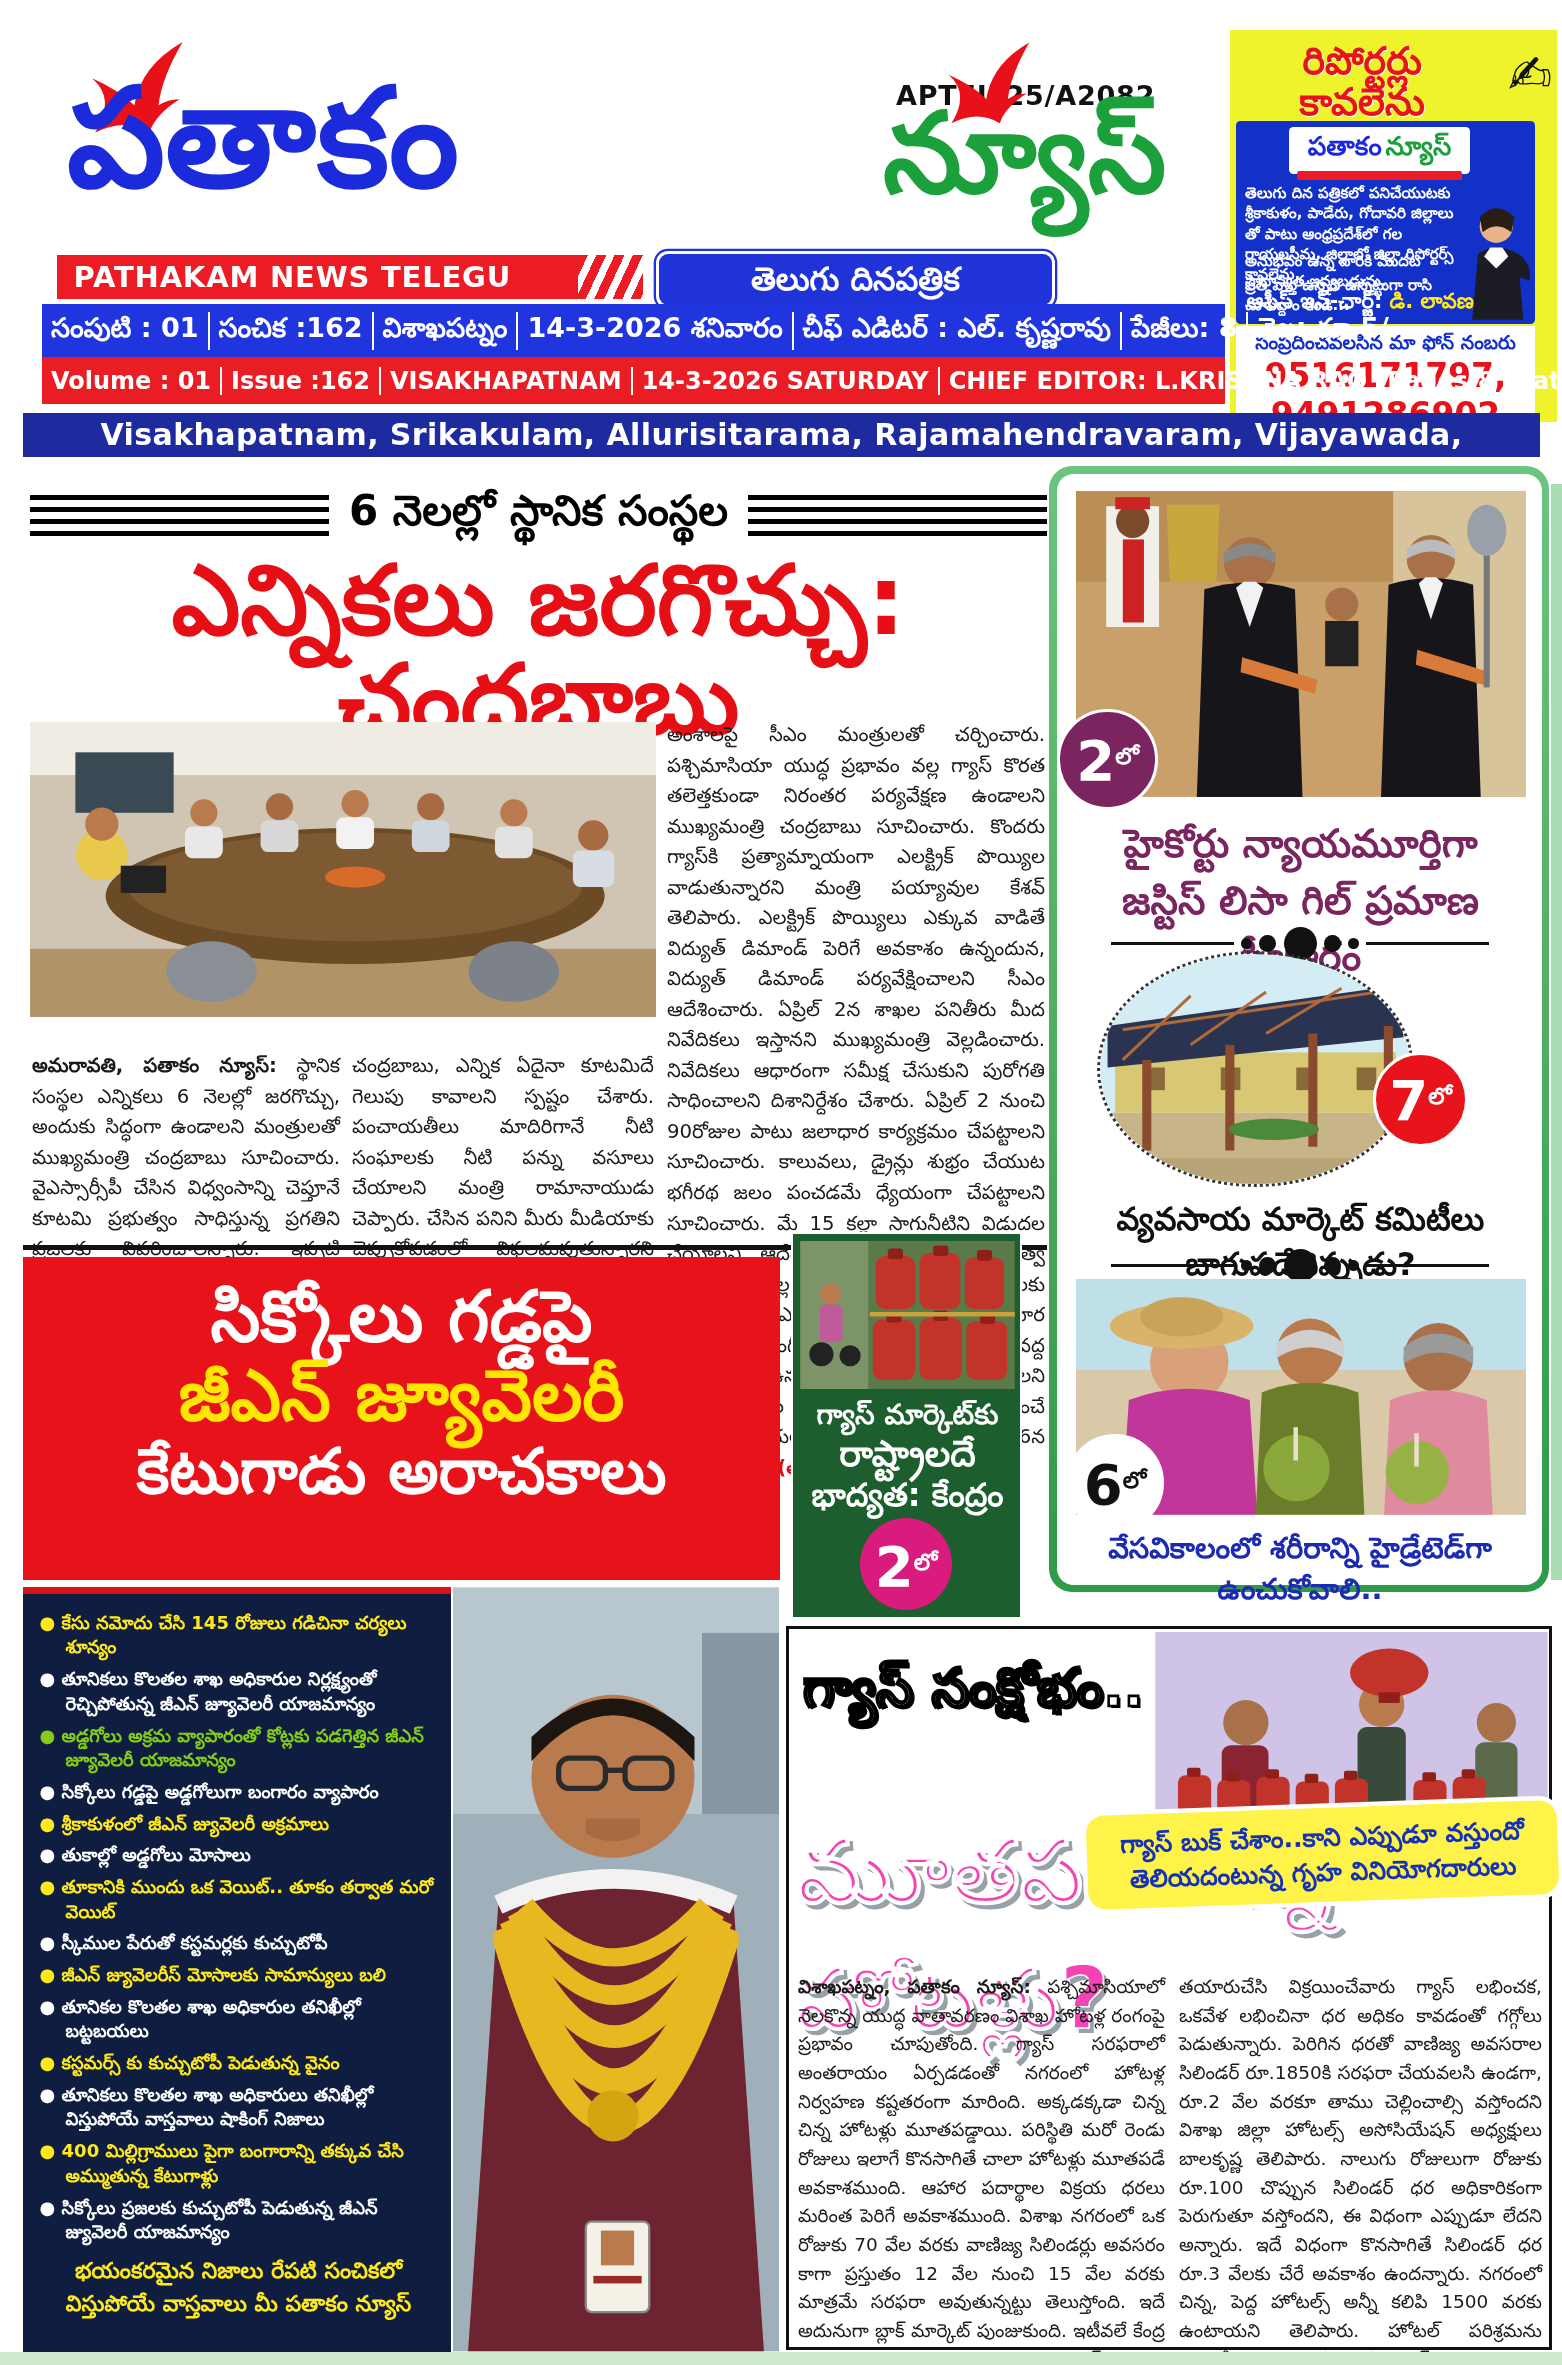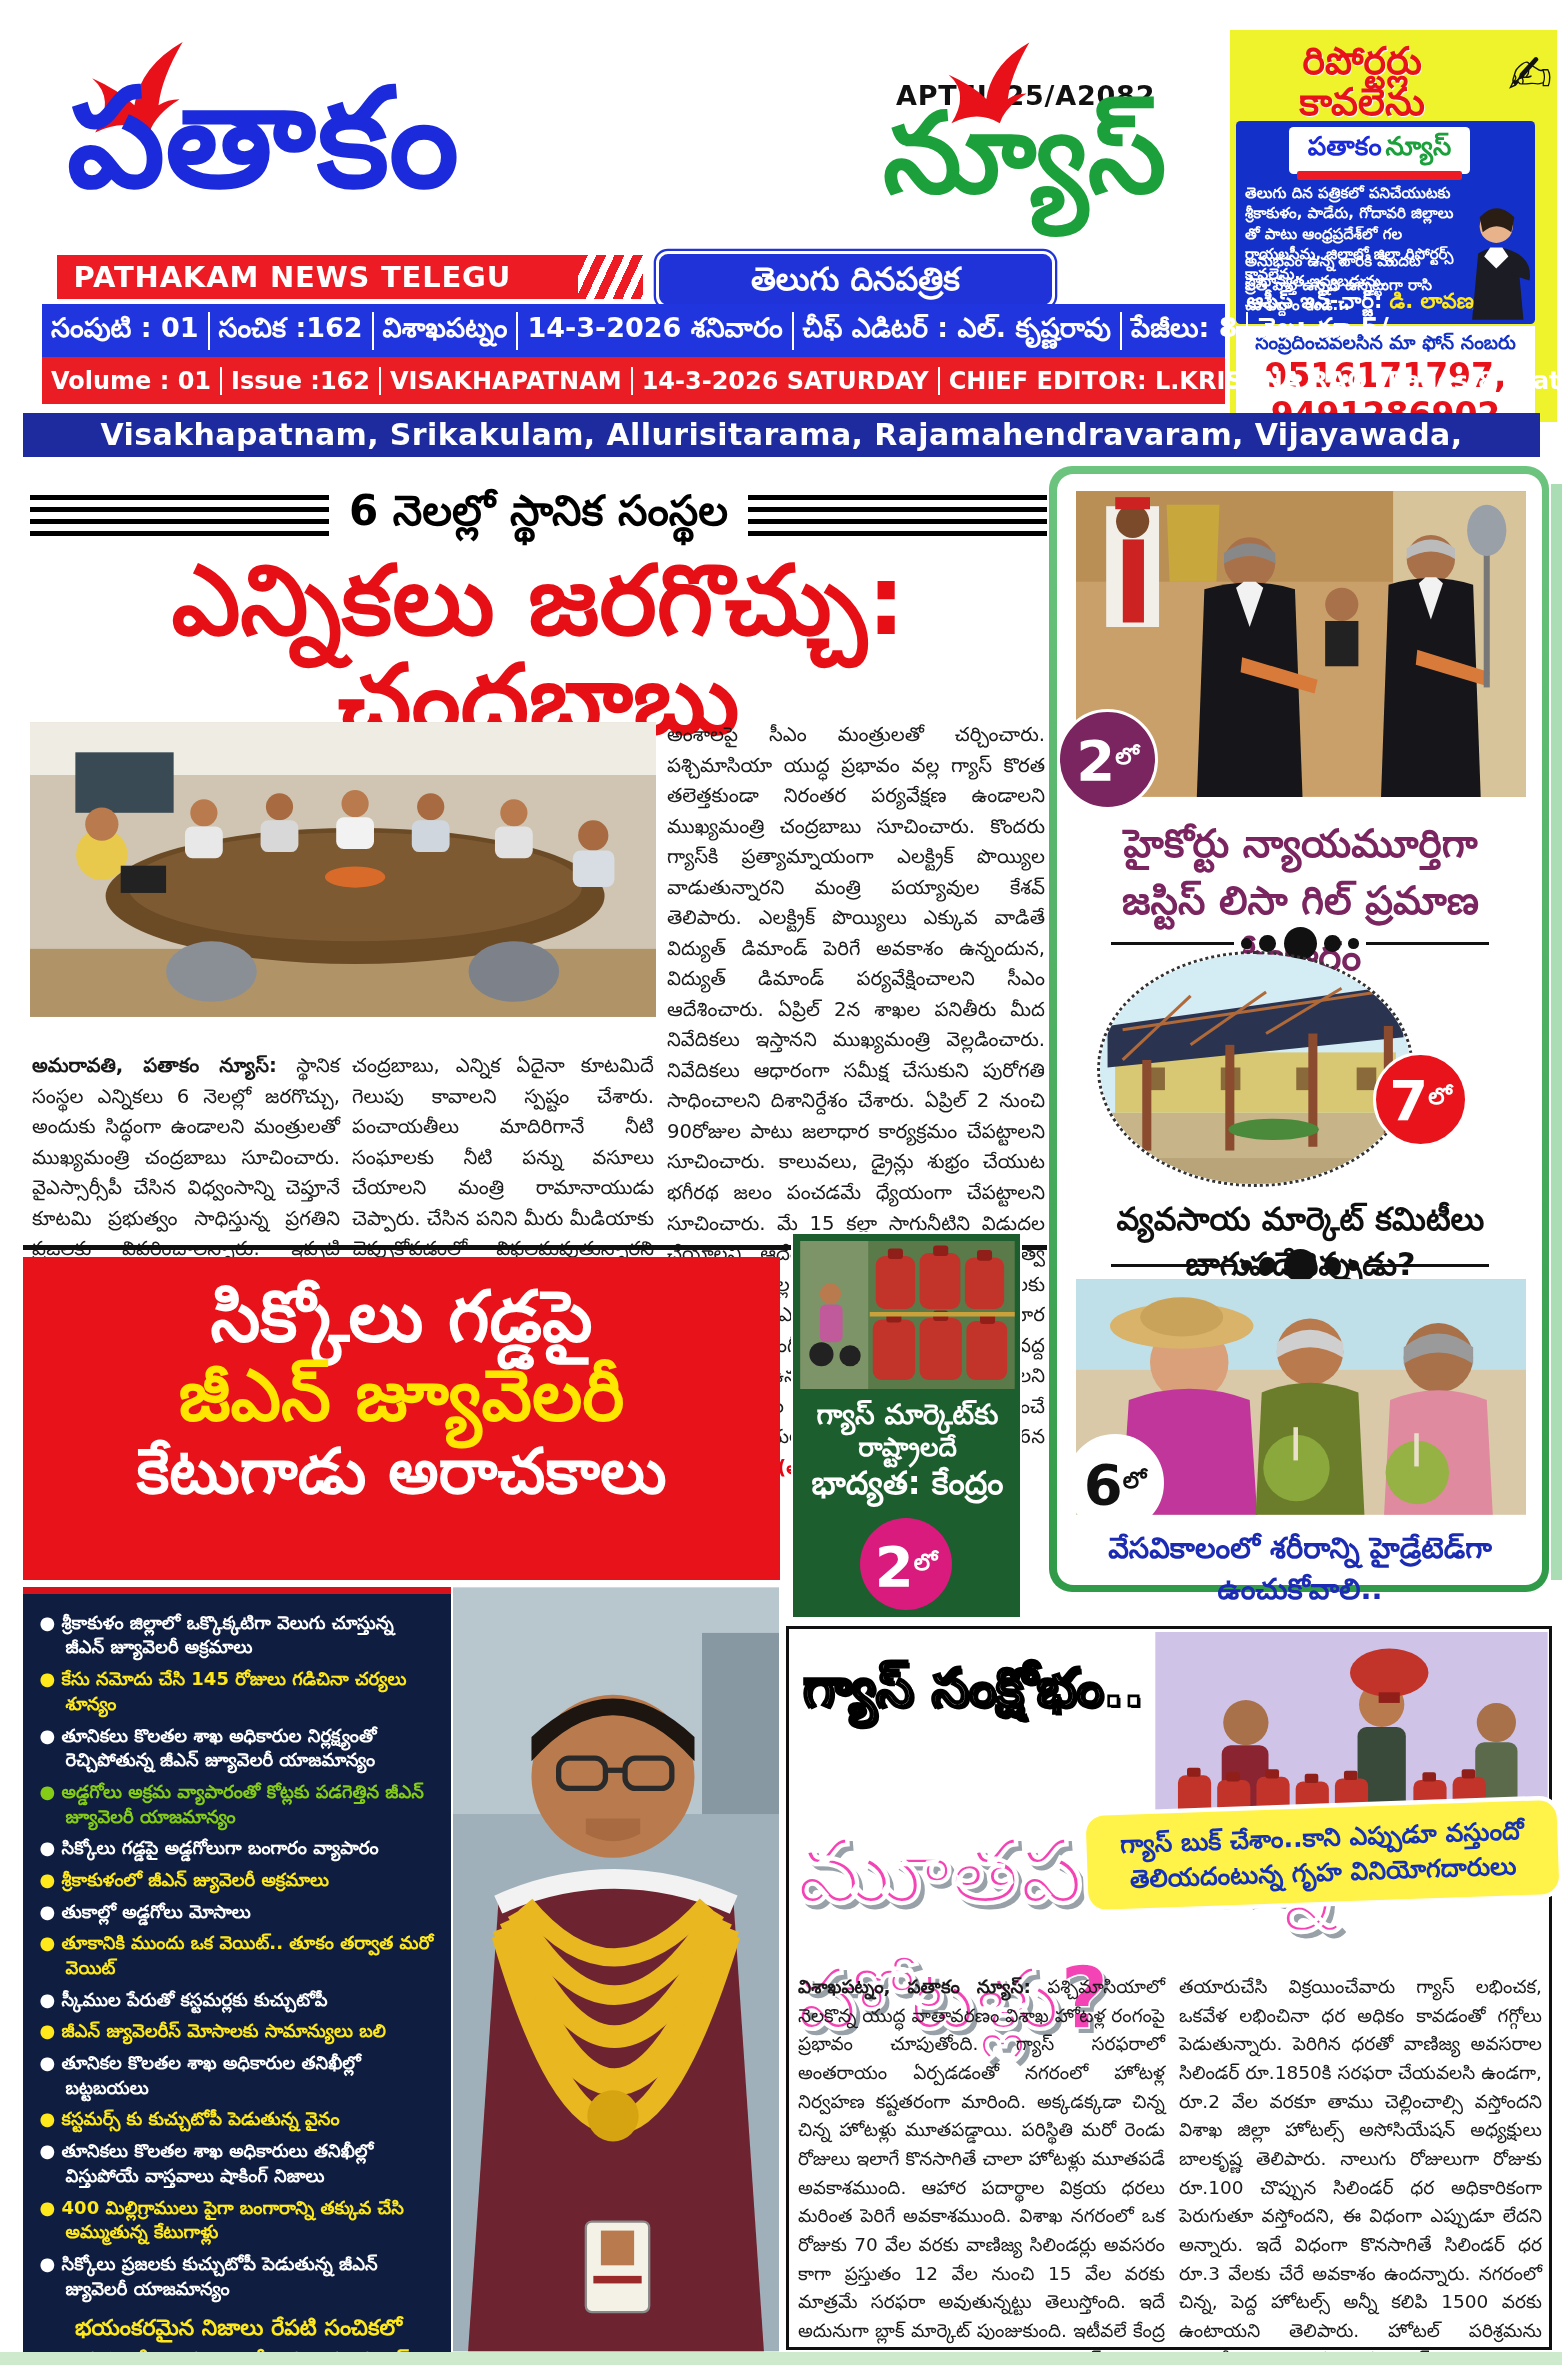--- a/index.html
+++ b/index.html
@@ -64,21 +64,21 @@
   
   #redbox{left:23px;top:1257px;width:757px;height:323px;background:#e8121a;text-align:center;}
   #redbox .l1{padding-top:19.7px;font-size:71px;font-weight:800;color:#fff;line-height:1.12;}
   #redbox .l2{font-size:71px;font-weight:800;color:#ffe600;line-height:1.12;}
   #redbox .l3{font-size:63px;font-weight:700;color:#fff;line-height:1.15;}
   
   #greenbox{left:791px;top:1232px;width:231px;height:387px;background:#1d5e2e;border:2.3px solid #fff;box-sizing:border-box;}
   #gas-photo{left:800px;top:1241px;width:215px;height:148px;}
   #greenbox-lines{position:absolute;left:794px;top:1397px;width:227px;text-align:center;color:#fff;font-weight:800;}
   #greenbox-lines .g1{font-size:28px;line-height:1.25;}
-  #greenbox-lines .g2{font-size:26px;line-height:1.2;}
+  #greenbox-lines .g2{font-size:36px;line-height:1.2;}
   #greenbox-lines .g3{font-size:32px;line-height:1.25;}
   .badge{position:absolute;border-radius:50%;text-align:center;font-weight:800;}
   .badge .n{font-size:56px;line-height:1;vertical-align:middle;}
   .badge .s{font-size:23px;font-weight:800;}
   #badge-gas{left:860px;top:1518px;width:92px;height:92px;background:#d81b7c;color:#fff;line-height:88px;}
   
   #side-frame{left:1049px;top:466px;width:500px;height:1126px;border-radius:23px;
               background:linear-gradient(180deg,#6cc47e,#2f9a47);}
   #side-inner{position:absolute;left:1057px;top:474px;width:485px;height:1111px;border-radius:16.6px;background:#fff;}
   #right-strip{left:1551px;top:484px;width:11.3px;height:1096px;background:#aaddb4;}
@@ -391,21 +391,20 @@
       <rect x="448" y="204" width="6" height="44" fill="#e8e0c8"></rect>
   </svg>
 </div>
 <div class="badge" id="badge-6">
   <span class="n">6</span><span class="s">లో</span>
 </div>
 <div class="abs" id="women-caption">వేసవికాలంలో శరీరాన్ని హైడ్రేటెడ్‌గా ఉంచుకోవాలి..</div>
 
 <div class="abs" id="navybox">
   <ul>
-    <li style="color: rgb(255, 255, 255);">శ్రీకాకుళం జిల్లాలో ఒక్కొక్కటిగా వెలుగు చూస్తున్న జీఎన్ జ్యూవెలరీ అక్రమాలు</li>
     <li style="color: rgb(255, 233, 28);">కేసు నమోదు చేసి 145 రోజులు గడిచినా చర్యలు శూన్యం</li>
     <li style="color: rgb(255, 255, 255);">తూనికలు కొలతల శాఖ అధికారుల నిర్లక్ష్యంతో రెచ్చిపోతున్న జీఎన్ జ్యూవెలరీ యాజమాన్యం</li>
     <li style="color: #84cc16;">అడ్డగోలు అక్రమ వ్యాపారంతో కోట్లకు పడగెత్తిన జీఎన్ జ్యూవెలరీ యాజమాన్యం</li>
     <li style="color: rgb(255, 255, 255);">సిక్కోలు గడ్డపై అడ్డగోలుగా బంగారం వ్యాపారం</li>
     <li style="color: rgb(255, 233, 28);">శ్రీకాకుళంలో జీఎన్ జ్యువెలరీ అక్రమాలు</li>
     <li style="color: rgb(255, 255, 255);">తుకాల్లో అడ్డగోలు మోసాలు</li>
     <li style="color: rgb(255, 233, 28);">తూకానికి ముందు ఒక వెయిట్.. తూకం తర్వాత మరో వెయిట్</li>
     <li style="color: rgb(255, 255, 255);">స్కీముల పేరుతో కస్టమర్లకు కుచ్చుటోపీ</li>
     <li style="color: rgb(255, 233, 28);">జీఎన్ జ్యువెలరీస్ మోసాలకు సామాన్యులు బలి</li>
     <li style="color: rgb(255, 255, 255);">తూనికల కొలతల శాఖ అధికారుల తనిఖీల్లో బట్టబయలు</li>

